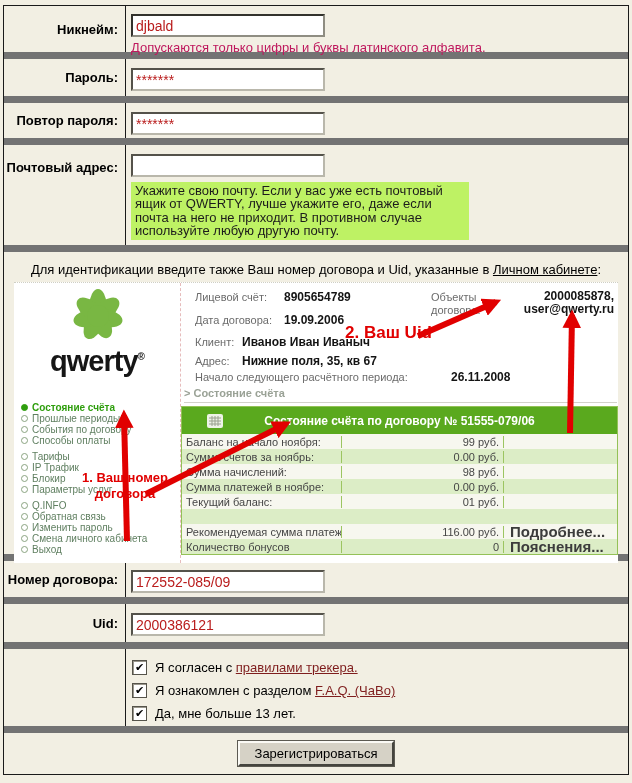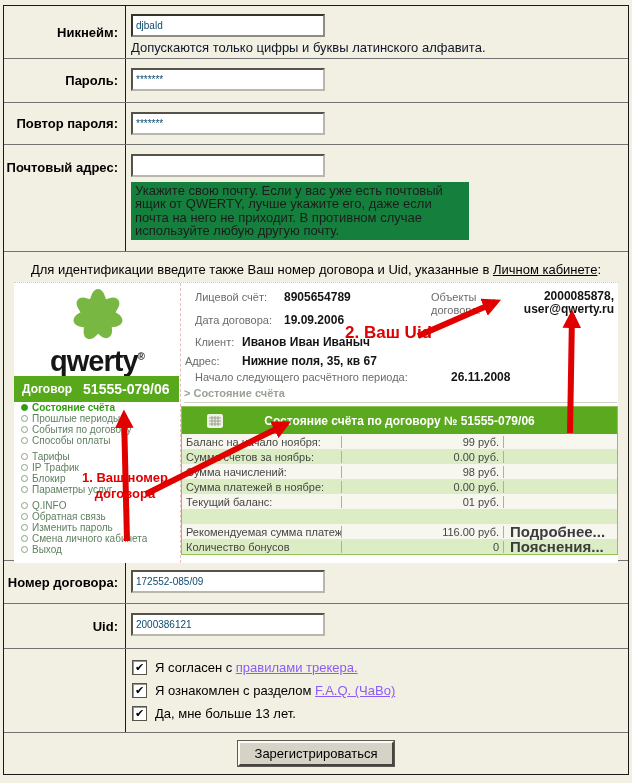--- a/index.html
+++ b/index.html
@@ -6,48 +6,48 @@
   body{
     width:632px;height:783px;position:relative;
     background:#f2efe3;
     font-family:"Liberation Sans","DejaVu Sans",sans-serif;
     color:#000;
   }
   .form{
     position:absolute;left:3px;top:5px;width:624px;
     border:1px solid #1a1a1a;background:#f2efe3;
   }
-  .frow{display:flex;border-bottom:1px solid #737373;box-sizing:border-box;}
+  .frow{display:flex;border-bottom:7px solid #737373;box-sizing:border-box;}
   .frow:last-child{border-bottom:none;}
   .lcol{
     width:122px;flex:none;border-right:1px solid #1a1a1a;box-sizing:border-box;
     display:flex;align-items:center;justify-content:flex-end;
     padding-right:7px;font-weight:bold;font-size:13px;text-align:right;
   }
   .rcol{flex:1;padding:8px 6px 4px 5px;box-sizing:border-box;}
   .h1{height:53px}.h2{height:44px}.h3{height:42px}.h4{height:107px}
   .h5{height:309px}.h6{height:43px}.h7{height:45px}.h8{height:84px}.h9{height:41px}
   .top .lcol{align-items:flex-start;padding-top:15px;}
   .mid .rcol{padding-top:9px;}
   .tf{
-    width:184px;height:17px;background:#fff;font-size:10px;
+    width:184px;height:17px;background:#fff;font-size:14px;
     border:2px solid;border-color:#54524a #b9b7ab #b9b7ab #54524a;
-    padding:1px 3px;font-family:"Liberation Sans",sans-serif;color:#0c4a6e;
+    padding:1px 3px;font-family:"Liberation Sans",sans-serif;color:#b91c1c;
   }
   .tf.focus{border-color:#33322d #8f8d82 #8f8d82 #33322d;}
-  .hint{font-size:13px;margin-top:3px;color:#0f172a;}
+  .hint{font-size:13px;margin-top:3px;color:#be185d;}
   .hintbox{
-    width:330px;background:#15803d;color:#1c1c1c;
+    width:330px;background:#bef264;color:#1c1c1c;
     font-size:13px;line-height:13.4px;margin-top:5px;padding:2px 4px;
   }
   .wide{display:block;padding:0;}
   .ident-line{text-align:center;font-size:13px;padding-top:10px;}
   .ident-line a{color:#000;}
   .cb-line{height:23px;display:flex;align-items:center;font-size:13px;}
-  .cb-line a{color:#8b5cf6;text-decoration:underline;}
+  .cb-line a{color:#7f1d1d;text-decoration:underline;}
   .checkbox{
     width:13px;height:13px;flex:none;background:#fff;margin:0 8px 0 1px;
     border:1px solid #55534a;box-shadow:inset 1px 1px 0 #9a978c;
     display:flex;align-items:center;justify-content:center;
     font-size:11px;line-height:11px;color:#000;font-weight:bold;
   }
   .btn-row{text-align:center;padding-top:8px;}
   .button{
     width:156px;height:25px;background:#d6d2c6;font-size:13px;
     border:2px solid;border-color:#fbfaf5 #45443e #45443e #fbfaf5;
@@ -180,24 +180,20 @@
                 <ellipse rx="8.5" ry="15" transform="rotate(51) translate(0,-11)"></ellipse>
                 <ellipse rx="8.5" ry="15" transform="rotate(103) translate(0,-10)"></ellipse>
                 <ellipse rx="8.5" ry="14" transform="rotate(154) translate(0,-10)"></ellipse>
                 <ellipse rx="8.5" ry="15" transform="rotate(206) translate(0,-10)"></ellipse>
                 <ellipse rx="8.5" ry="15" transform="rotate(257) translate(0,-10)"></ellipse>
                 <ellipse rx="8.5" ry="15" transform="rotate(309) translate(0,-11)"></ellipse>
                 <circle r="11"></circle>
               </g>
             </svg>
             <div class="wordmark"><span>qwerty</span><sup>®</sup></div>
-          </div>
-          <div class="contract-bar">
-            <span class="cb-label">Договор</span>
-            <span class="cb-num">51555-079/06</span>
           </div>
           <div class="menu">
             <ul>
               <li class="active">Состояние счёта</li>
               <li>Прошлые периоды</li>
               <li>События по договору</li>
               <li>Способы оплаты</li>
               <li class="gap">Тарифы</li>
               <li>IP Трафик</li>
               <li>Блокир</li>
@@ -215,21 +211,21 @@
         <div class="cab-abs gval" style="left:270px;top:7px;">8905654789</div>
         <div class="cab-abs glabel objects" style="left:417px;top:8px;">Объекты договора:</div>
         <div class="cab-abs gval objval" style="right:4px;top:7px;">
           <div>2000085878,</div>
           <div>user@qwerty.ru</div>
         </div>
         <div class="cab-abs glabel" style="left:181px;top:31px;">Дата договора:</div>
         <div class="cab-abs gval" style="left:270px;top:30px;">19.09.2006</div>
         <div class="cab-abs glabel" style="left:181px;top:53px;">Клиент:</div>
         <div class="cab-abs gval" style="left:228px;top:52px;">Иванов Иван Иваныч</div>
-        <div class="cab-abs glabel" style="left:171px;top:72px;">Адрес:</div>
+        <div class="cab-abs glabel" style="left:181px;top:72px;">Адрес:</div>
         <div class="cab-abs gval" style="left:228px;top:71px;">Нижние поля, 35, кв 67</div>
         <div class="cab-abs glabel" style="left:181px;top:88px;">Начало следующего расчётного периода:</div>
         <div class="cab-abs gval" style="left:437px;top:87px;">26.11.2008</div>
 
         <div class="section-hdr">&gt; Состояние счёта</div>
 
         <div class="ctable">
           <div class="ct-header">
             <svg class="ct-icon" width="16" height="14" viewBox="0 0 16 14">
               <rect x="0" y="0" width="16" height="14" rx="2" fill="#eef3e6"></rect>

